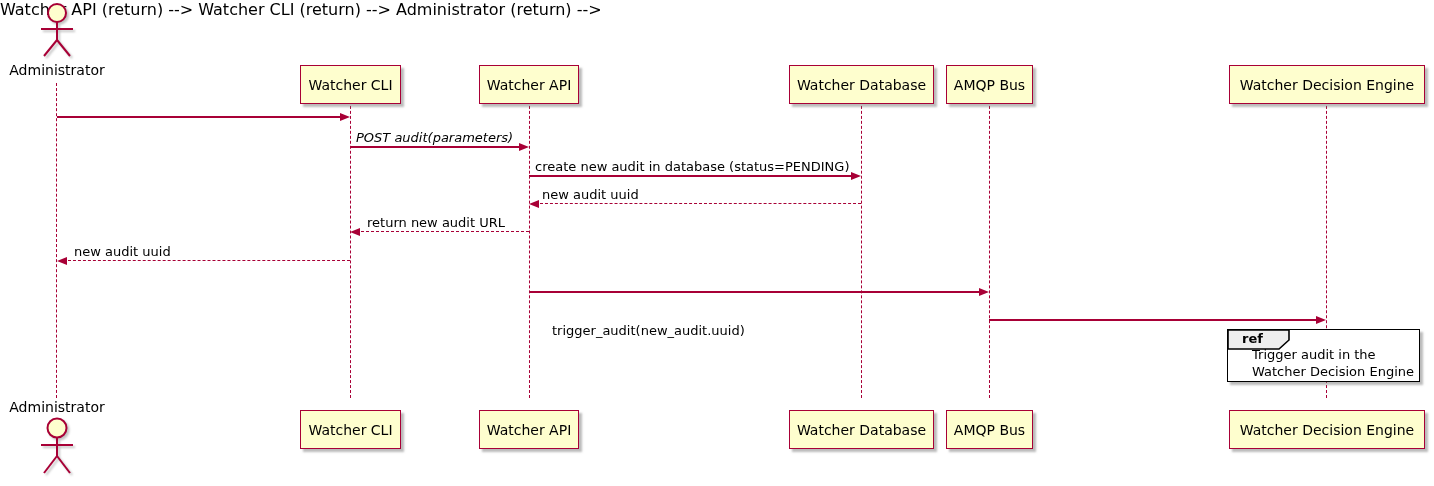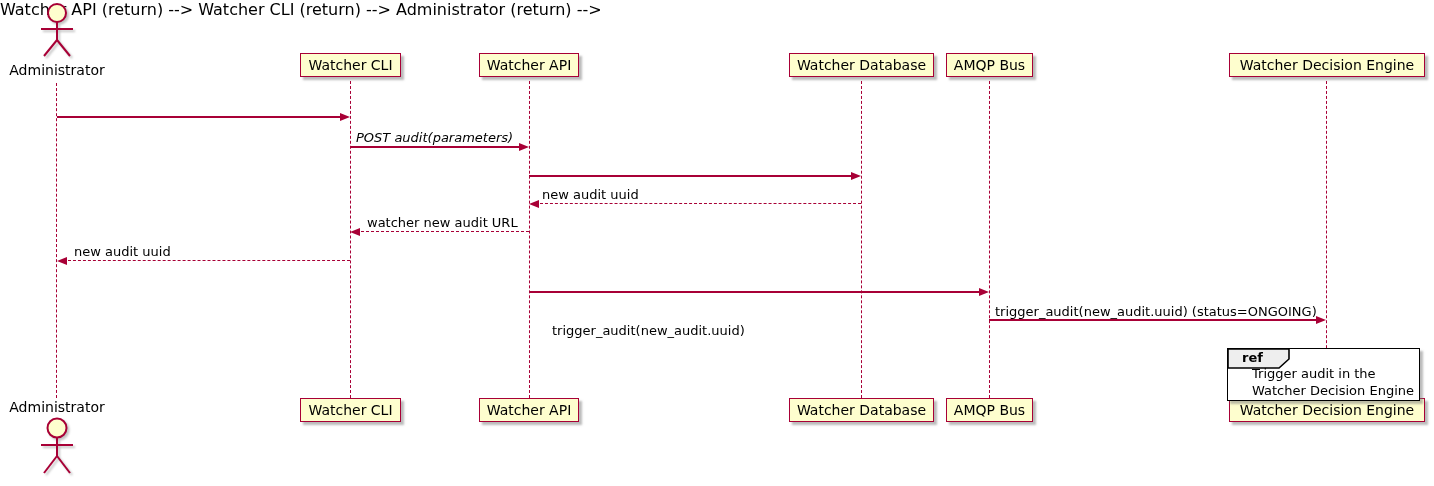--- a/index.html
+++ b/index.html
@@ -2,41 +2,41 @@
 <html><head>
 <meta charset="utf-8">
 <style>
   html,body { margin:0; padding:0; background:#ffffff; }
   #canvas {
     position:relative; width:1434px; height:486px; overflow:hidden;
     background:#ffffff; font-family:"DejaVu Sans", sans-serif; color:#000;
   }
   .lifeline { position:absolute; width:0; border-left:1px dashed #A80036; z-index:1; }
   .pbox {
-    position:absolute; height:24px; box-sizing:border-box;
+    position:absolute; height:39px; box-sizing:border-box;
     background:#FEFECE; border:1.5px solid #A80036;
     box-shadow:3px 3px 2px rgba(120,120,120,0.5);
     display:flex; align-items:center; justify-content:center;
-    font-size:14px; z-index:2; white-space:nowrap;
+    font-size:14px; z-index:2; white-space:nowrap;margin-top:12px;
   }
   .mline { position:absolute; height:0; z-index:2; }
   .mline.solid  { border-top:2px solid #A80036; }
   .mline.dashed { border-top:1px dashed #A80036; }
   .ah { position:absolute; width:0; height:0; z-index:2;
         border-top:4px solid transparent; border-bottom:4px solid transparent; }
   .ah.r { border-left:10px solid #A80036; }
   .ah.l { border-right:10px solid #A80036; }
   .mlabel { position:absolute; font-size:13px; white-space:nowrap; z-index:2; }
   .actor-label { position:absolute; width:114px; text-align:center;
                  font-size:14px; white-space:nowrap; z-index:2; }
   .actor-svg { position:absolute; z-index:2; filter:drop-shadow(2.5px 2.5px 1px rgba(120,120,120,0.45)); }
   #refbox {
     position:absolute; left:1227px; top:329px; width:193px; height:53px;
     box-sizing:border-box; background:#ffffff; border:1.8px solid #000;
-    box-shadow:3px 3px 2px rgba(120,120,120,0.5); z-index:3;margin-top:19px;
+    box-shadow:3px 3px 2px rgba(120,120,120,0.5); z-index:3;
   }
   #refhead { position:absolute; left:-1px; top:-1px; z-index:4; }
   #refkeyword { position:absolute; left:14px; top:1px; font-size:13px; font-weight:bold; z-index:5; }
   .refline { position:absolute; left:24px; font-size:13px; white-space:nowrap; }
 </style>
 </head>
 <body>
 
 <div id="canvas">
 
@@ -78,45 +78,45 @@
   
   <div class="mline solid" style="left:57px; top:116px; width:284px;"></div>
   <div class="ah r" style="left:340px; top:113px;"></div>
 
   
   <div class="mlabel" style="left:356px; top:130px;font-style:italic;">POST audit(parameters)</div>
   <div class="mline solid" style="left:350px; top:146px; width:170px;"></div>
   <div class="ah r" style="left:519px; top:143px;"></div>
 
   
+  <div class="mlabel" style="left:535px; top:159px;">create new audit in database (status=PENDING)</div>
   <div class="mline solid" style="left:529px; top:175px; width:323px;"></div>
   <div class="ah r" style="left:851px; top:172px;"></div>
 
    Watcher API (return) --&gt;
   <div class="mlabel" style="left:542px; top:187px;">new audit uuid</div>
   <div class="mline dashed" style="left:540px; top:203px; width:321px;"></div>
   <div class="ah l" style="left:529px; top:200px;"></div>
 
    Watcher CLI (return) --&gt;
-  <div class="mlabel" style="left:367px; top:215px;">watcher new audit URL</div>
+  <div class="mlabel" style="left:367px; top:215px;">return new audit URL</div>
   <div class="mline dashed" style="left:361px; top:231px; width:168px;"></div>
   <div class="ah l" style="left:350px; top:228px;"></div>
 
    Administrator (return) --&gt;
   <div class="mlabel" style="left:74px; top:244px;">new audit uuid</div>
   <div class="mline dashed" style="left:68px; top:260px; width:282px;"></div>
   <div class="ah l" style="left:57px; top:257px;"></div>
 
   
   <div class="mlabel" style="left:552px; top:275px;margin-top:48px;">trigger_audit(new_audit.uuid)</div>
   <div class="mline solid" style="left:529px; top:291px; width:451px;"></div>
   <div class="ah r" style="left:979px; top:288px;"></div>
 
   
-  <div class="mlabel" style="left:995px; top:304px;">trigger_audit(new_audit.uuid) (status=ONGOING)</div>
   <div class="mline solid" style="left:989px; top:319px; width:328px;"></div>
   <div class="ah r" style="left:1316px; top:316px;"></div>
 
   
   <div id="refbox">
     <svg id="refhead" width="64" height="22" viewBox="0 0 64 22">
       <polygon points="1,1 62,1 62,11 52,20 1,20" fill="#EEEEEE" stroke="#000000" stroke-width="1.6"></polygon>
     </svg>
     <span id="refkeyword">ref</span>
     <div class="refline" style="top:17px;">Trigger audit in the</div>

